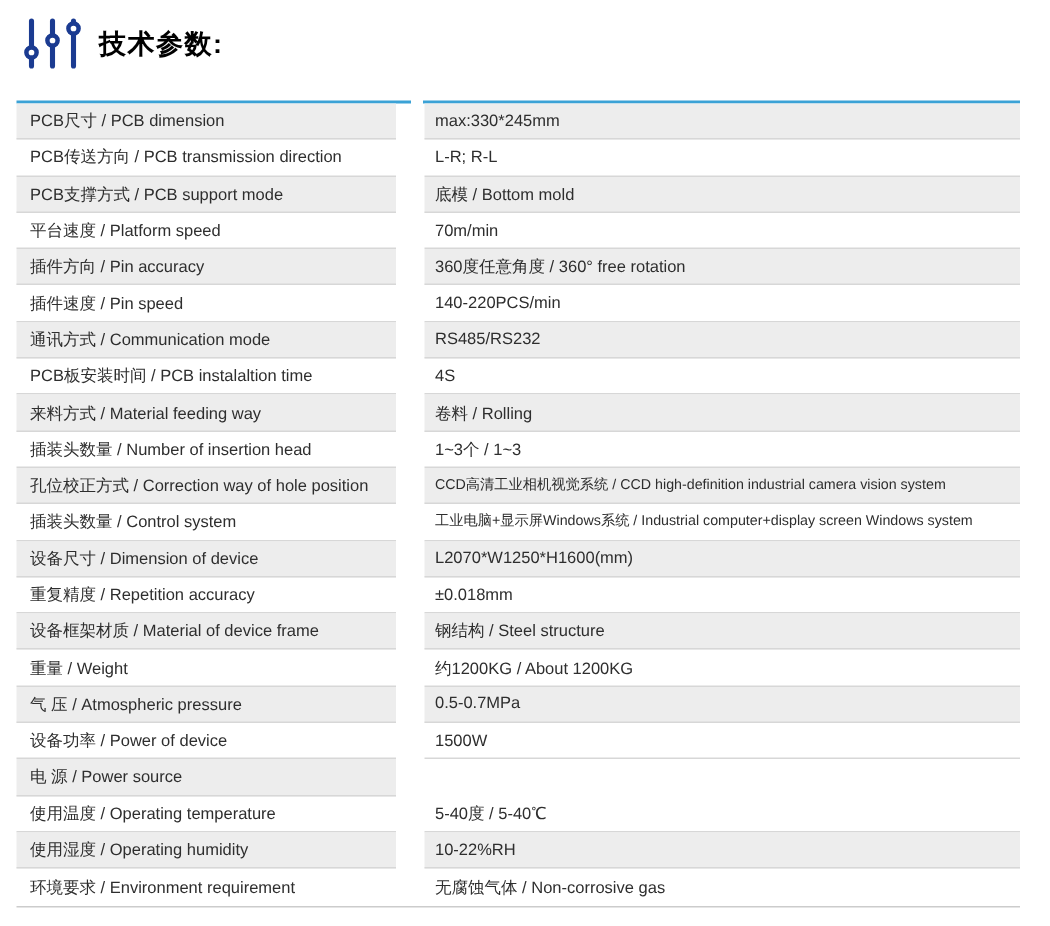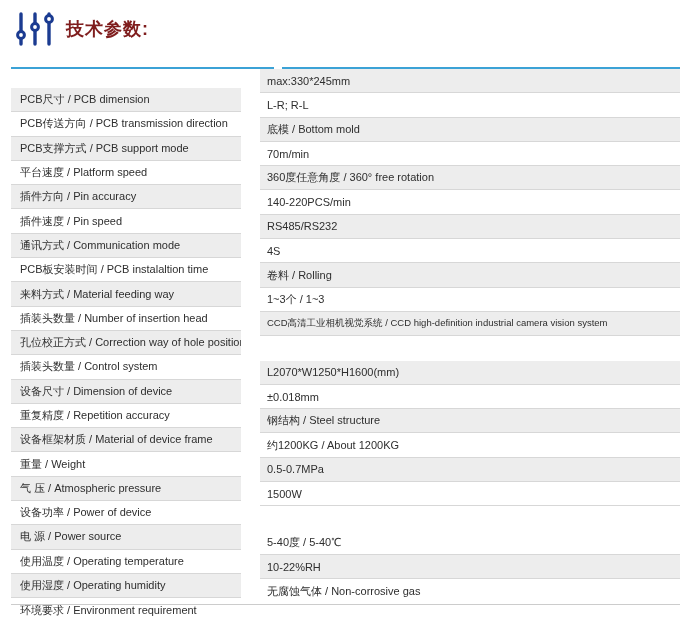--- a/index.html
+++ b/index.html
@@ -11,37 +11,37 @@
     position: relative;
   }
   .header {
     position: absolute; left: 16px; top: 10px;
     display: flex; align-items: center;
   }
   .header .icon-wrap { width: 38px; height: 38px; display: flex; align-items: center; }
   .page-title {
     margin-left: 12px;
     font-size: 18px; font-weight: 700;
-    color: #7f1d1d; letter-spacing: 1px;
+    color: #000000; letter-spacing: 1px;
   }
   .spec-table { position: absolute; left: 11px; top: 67px; width: 669px; }
   .topline { display: flex; height: 2px; }
   .topline .seg-left  { width: 263px; background: #3ba2d6; }
   .topline .seg-gap   { width: 8px; background: transparent; }
   .topline .seg-right { flex: 1; background: #3ba2d6; }
   .rows { width: 100%; }
   .row { display: flex; height: 24.3px; }
   .cell {
     height: 100%;
     display: flex; align-items: center;
     font-size: 11px; color: #2e2e2e;
     white-space: nowrap; overflow: hidden;
     border-bottom: 1px solid #d7d7d7;
   }
-  .cell.label { width: 230px; padding-left: 9px; margin-top: 19px; }
+  .cell.label { width: 253px; padding-left: 9px; }
   .cell.value { flex: 1; margin-left: 19px; padding-left: 7px; }
   .cell.value.small { font-size: 9.5px; }
   .row:nth-child(odd) .cell { background: #ededed; }
   .rows .row:last-child .cell { border-bottom: none; }
   .bottomline { height: 1px; background: #cccccc; width: 100%; }
 </style>
 </head>
 <body>
 
 <div class="header">
@@ -108,20 +108,21 @@
     <div class="row">
       <div class="cell label">插装头数量 / Number of insertion head</div>
       <div class="cell value">1~3个 / 1~3</div>
     </div>
     <div class="row">
       <div class="cell label">孔位校正方式 / Correction way of hole position</div>
       <div class="cell value small">CCD高清工业相机视觉系统 / CCD high-definition industrial camera vision system</div>
     </div>
     <div class="row">
       <div class="cell label">插装头数量 / Control system</div>
+      <div class="cell value small">工业电脑+显示屏Windows系统 / Industrial computer+display screen Windows system</div>
     </div>
     <div class="row">
       <div class="cell label">设备尺寸 / Dimension of device</div>
       <div class="cell value">L2070*W1250*H1600(mm)</div>
     </div>
     <div class="row">
       <div class="cell label">重复精度 / Repetition accuracy</div>
       <div class="cell value">±0.018mm</div>
     </div>
     <div class="row">

